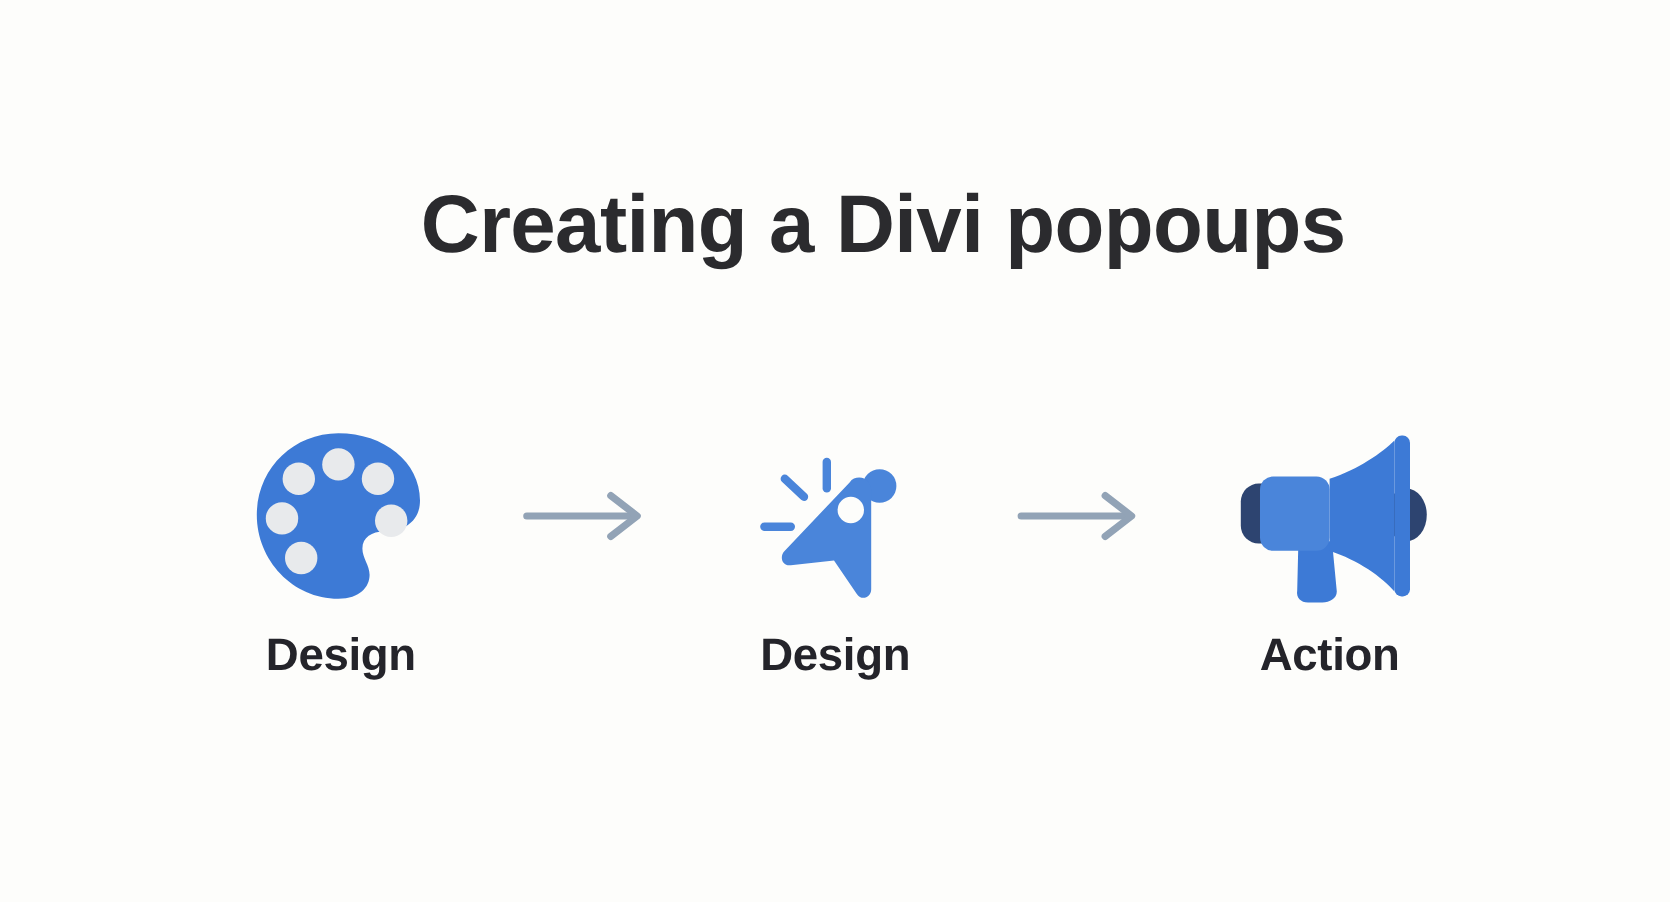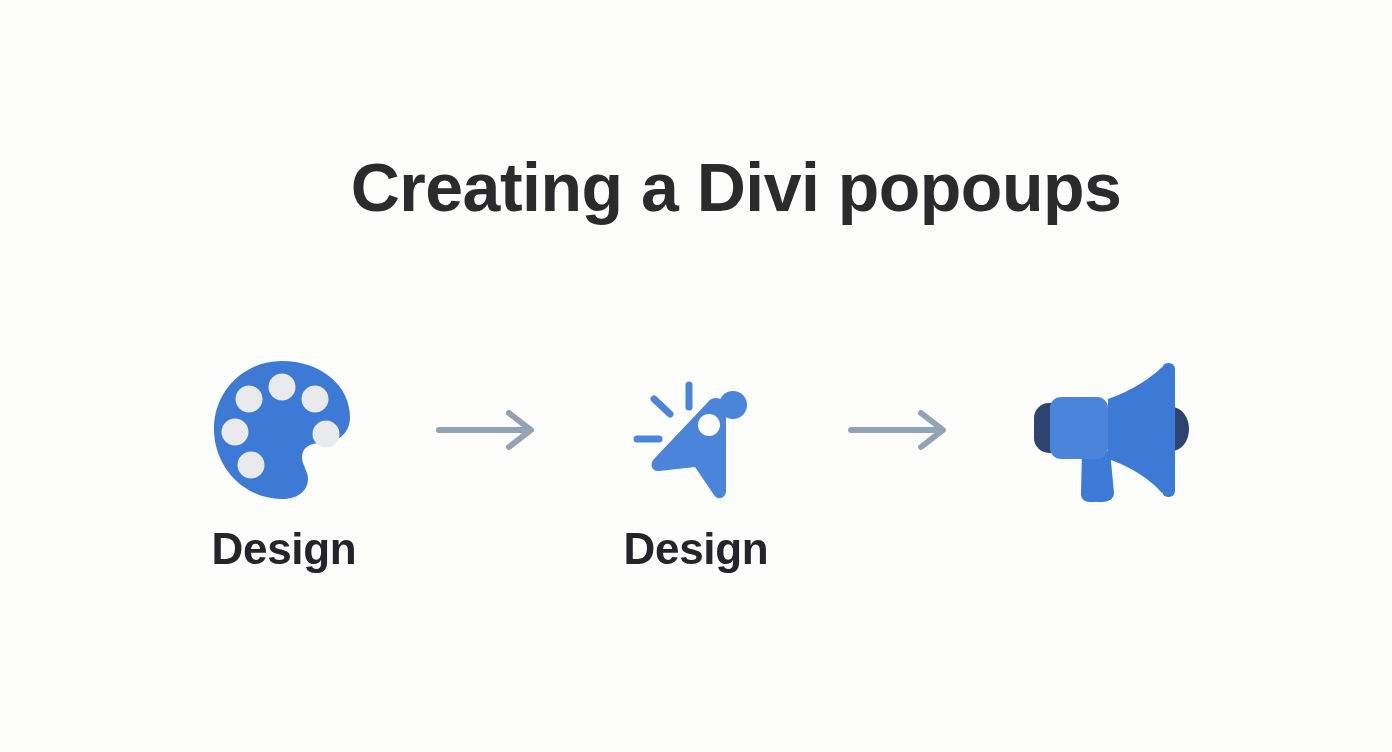--- a/index.html
+++ b/index.html
@@ -67,21 +67,21 @@
     height: 150px;
     width: 170px;
     display: flex;
     align-items: center;
     justify-content: center;
   }
 
   .step-label {
     margin-top: 22px;
     font-family: "Liberation Sans", sans-serif;
-    font-size: 44px;
+    font-size: 38px;
     font-weight: bold;
     color: #24242a;
     letter-spacing: -0.3px;
     line-height: 1;
     white-space: nowrap;
   }
 
   .connector {
     width: 180px;
     height: 150px;
@@ -180,16 +180,17 @@
           <rect x="24" y="42" width="58" height="62" rx="11" fill="#4a85da"></rect>
 
           <path d="M82 44
                    C 106 36, 126 22, 136 12
                    L 136 138
                    C 126 126, 106 112, 82 104 Z" fill="#3d7ad6"></path>
 
           <rect x="136" y="8" width="13" height="134" rx="6" fill="#3d7ad6"></rect>
         </svg>
       </div>
+      <div class="step-label">Action</div>
     </div>
 
   </div>
 </div>
 
 </body></html>

